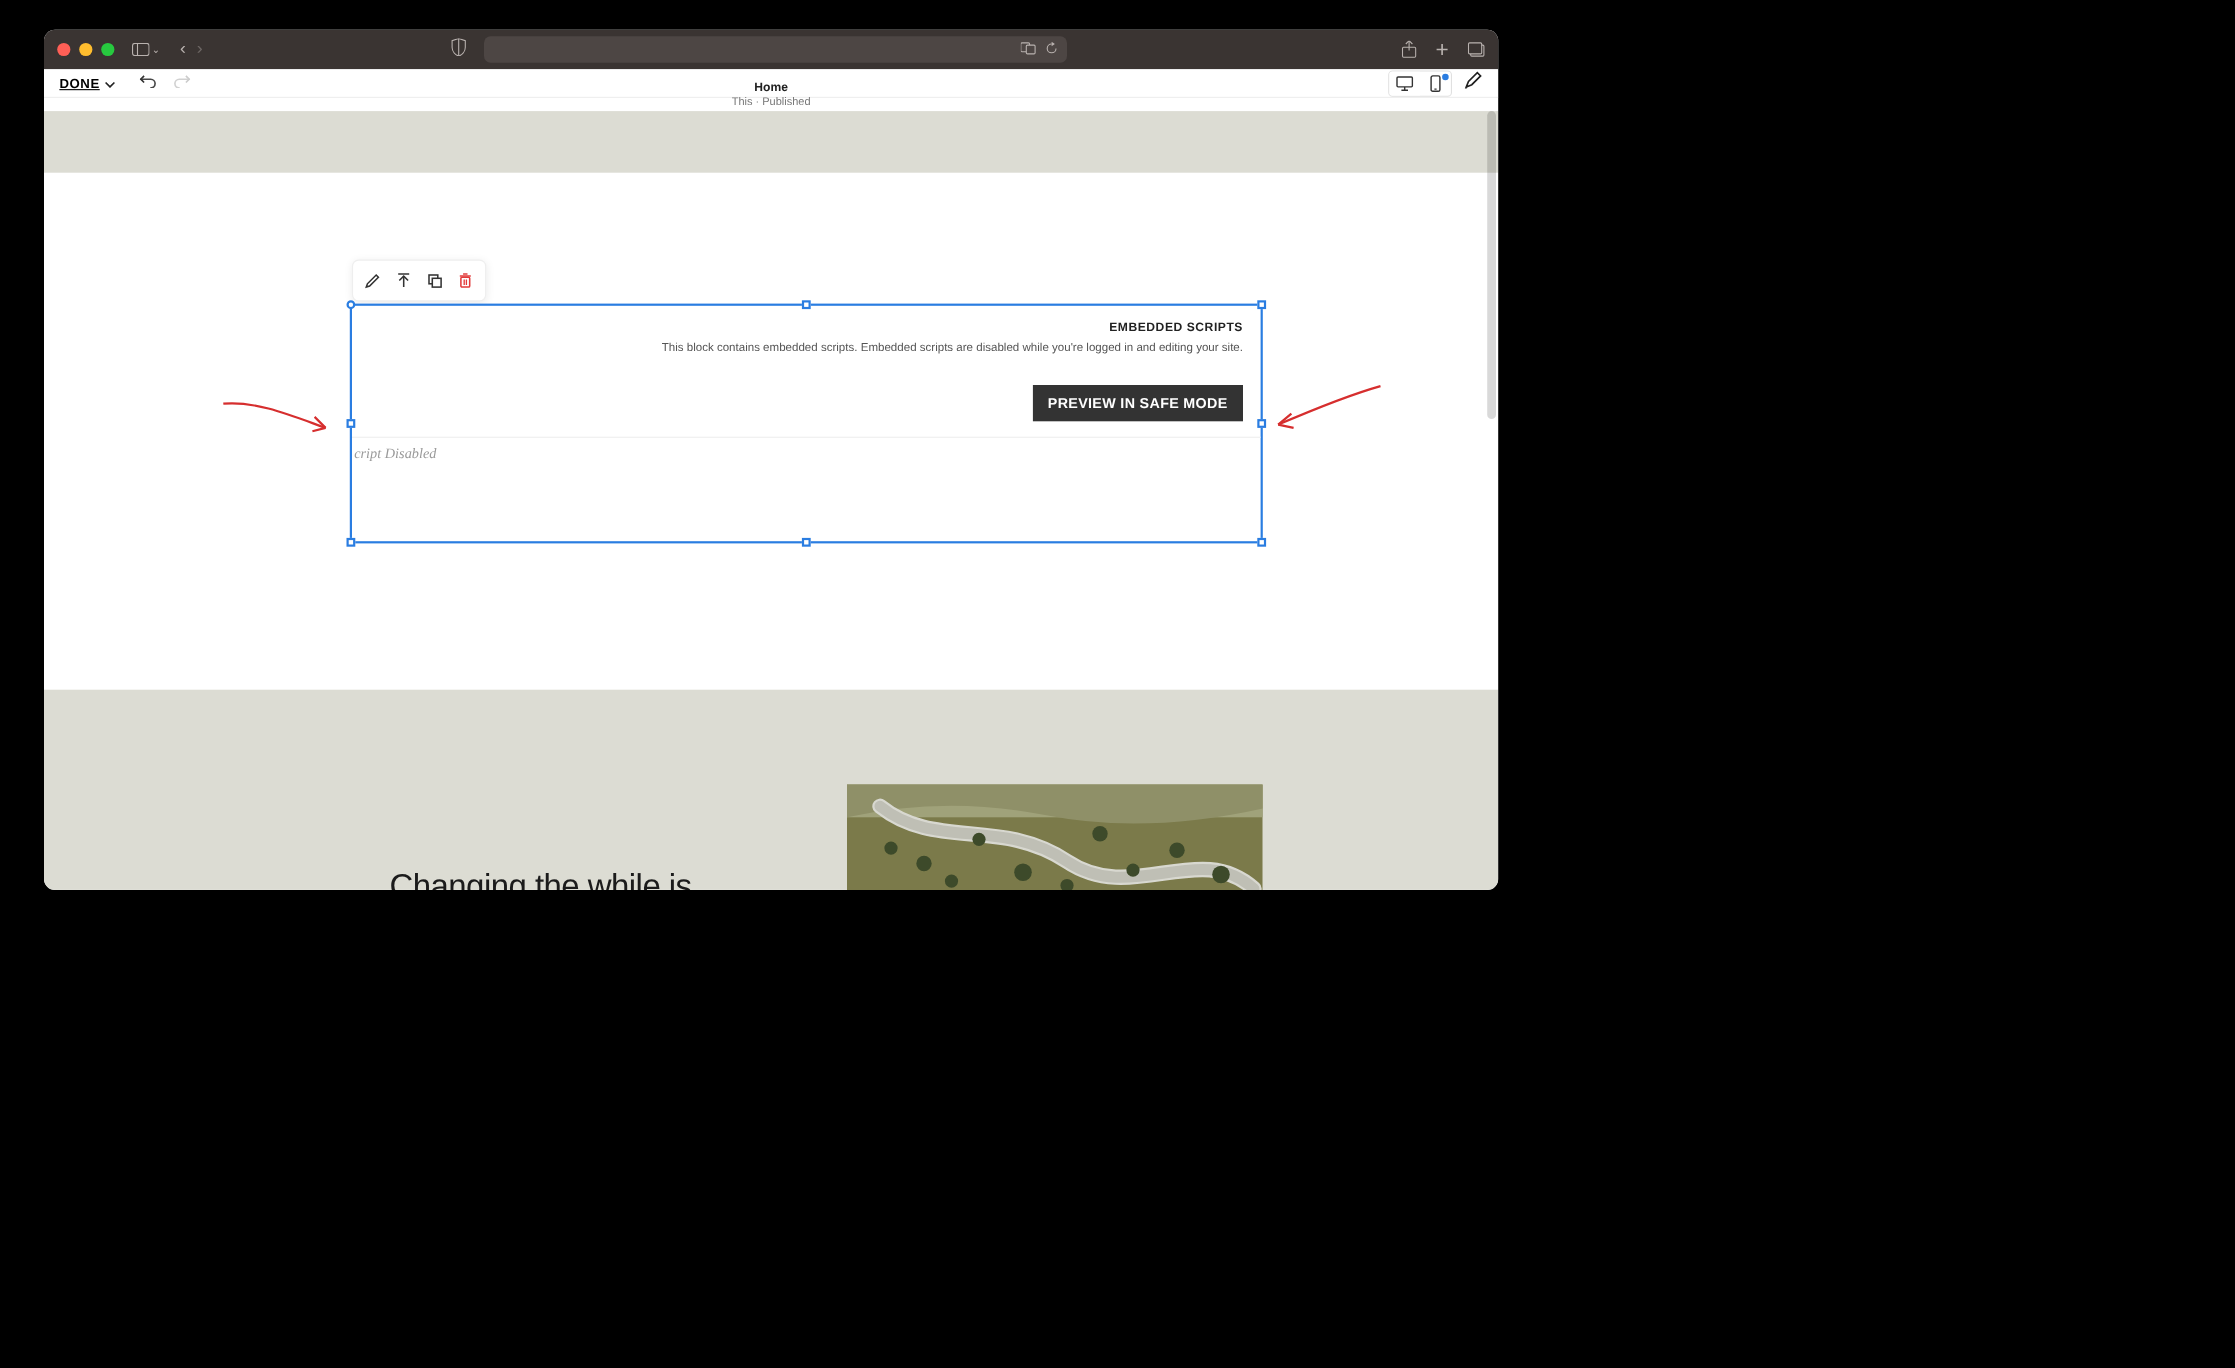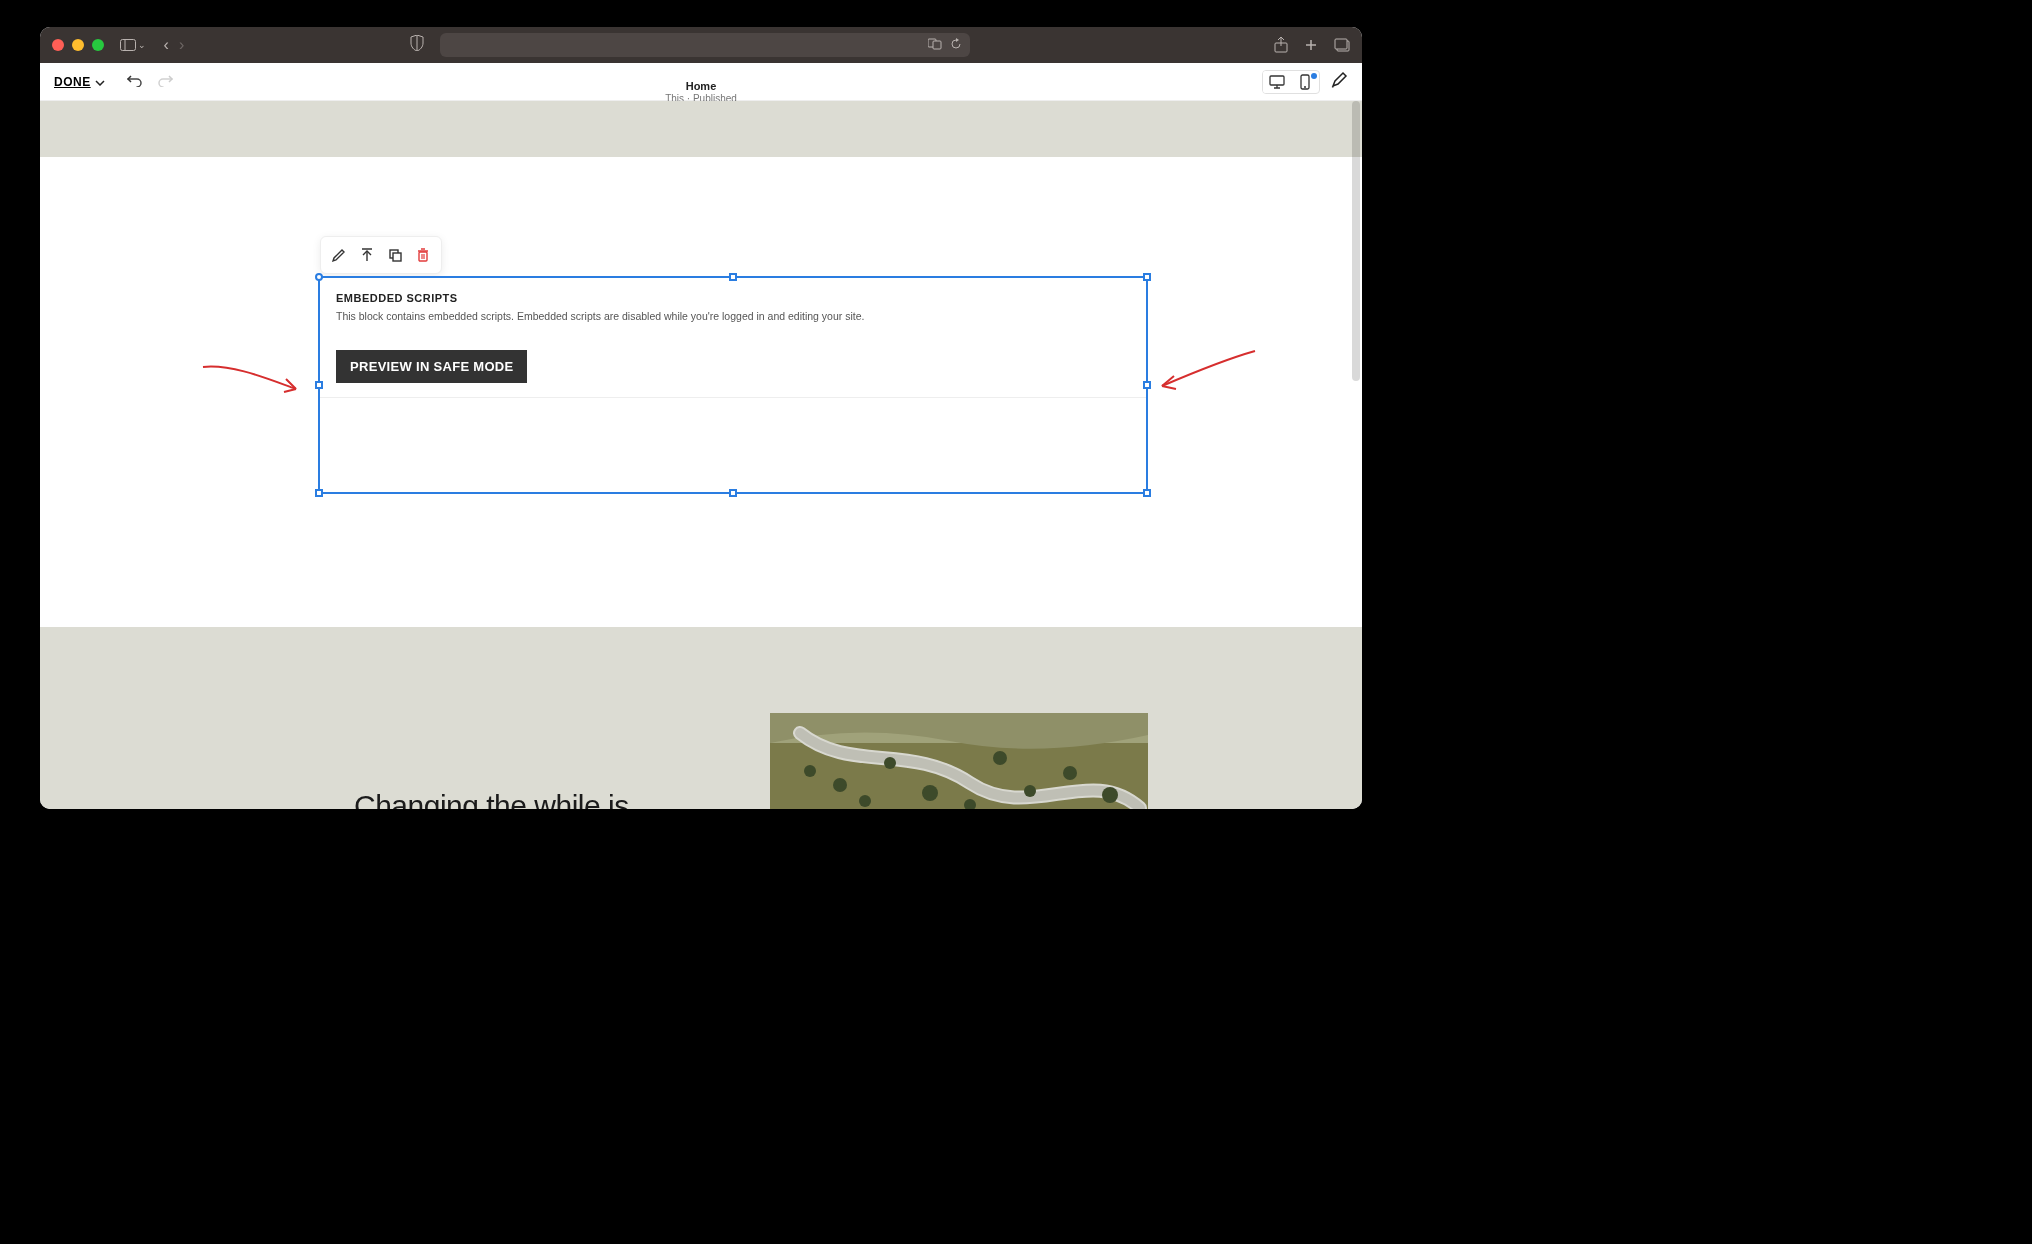--- a/index.html
+++ b/index.html
@@ -53,21 +53,21 @@
       align-items:center;
       justify-content:flex-end;
       padding-right:8px;
       gap:8px;
     }
     .addr-icon { color:#b9b2af; font-size:11px; }
     .chrome-right { margin-left:auto; display:flex; gap:16px; color:#b9b2af; align-items:center; }
     .chrome-right svg { display:block; }
 
     .app-toolbar {
-      height: 38px;
+      height: 26px;
       background: #fff;
       border-bottom: 1px solid #eee;
       display: flex;
       align-items: center;
       padding: 0 14px;
       position: relative;
       text-decoration: underline;
     }
     .done-btn {
       font-size: 12px;
@@ -137,20 +137,21 @@
     .handle.bl{ left:-5px; bottom:-5px; }
     .handle.br{ right:-5px; bottom:-5px; }
     .handle.tm{ left:50%; margin-left:-4px; top:-5px; }
     .handle.bm{ left:50%; margin-left:-4px; bottom:-5px; }
     .handle.ml{ left:-5px; top:50%; margin-top:-4px; }
     .handle.mr{ right:-5px; top:50%; margin-top:-4px; }
 
     .embed-header {
       padding:14px 16px 14px 16px;
       border-bottom:1px solid #eee;
+      text-align:right;
     }
     .embed-title {
       font-size:11px; font-weight:700; letter-spacing:.5px; color:#222;
       margin-bottom:6px;
     }
     .embed-desc {
       font-size:10.5px; color:#555; margin-bottom:28px;
     }
     .preview-btn {
       display:inline-block; background:#333; color:#fff;
@@ -342,20 +343,21 @@
       <div class="handle mr"></div>
       <div class="handle bl"></div>
       <div class="handle bm"></div>
       <div class="handle br"></div>
 
       <div class="embed-header">
         <div class="embed-title">EMBEDDED SCRIPTS</div>
         <div class="embed-desc">This block contains embedded scripts. Embedded scripts are disabled while you're logged in and editing your site.</div>
         <div class="preview-btn">PREVIEW IN SAFE MODE</div>
       </div>
+      <div class="script-disabled">cript Disabled</div>
     </div>
 
     <svg class="arrow-annot arrow-left" viewBox="0 0 110 40">
       <path d="M5 8 C 35 5, 70 20, 98 30" fill="none" stroke="#d62e2e" stroke-width="2"></path>
       <path d="M98 30 L88 20 M98 30 L86 33" fill="none" stroke="#d62e2e" stroke-width="2"></path>
     </svg>
     <svg class="arrow-annot arrow-right" viewBox="0 0 110 50">
       <path d="M105 5 C 80 12, 40 28, 12 40" fill="none" stroke="#d62e2e" stroke-width="2"></path>
       <path d="M12 40 L24 30 M12 40 L26 43" fill="none" stroke="#d62e2e" stroke-width="2"></path>
     </svg>

